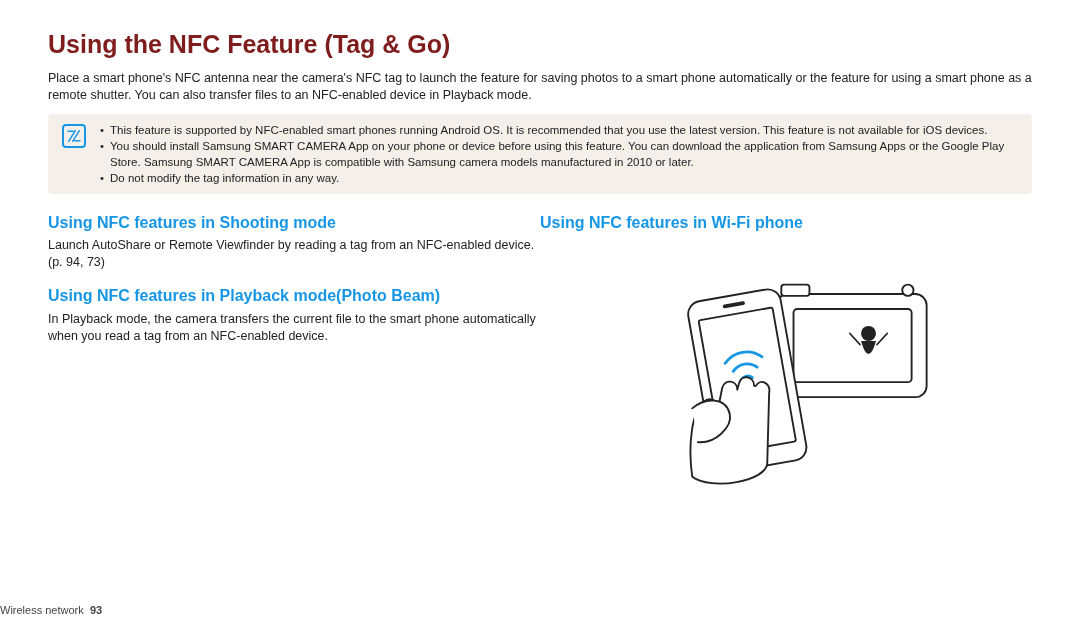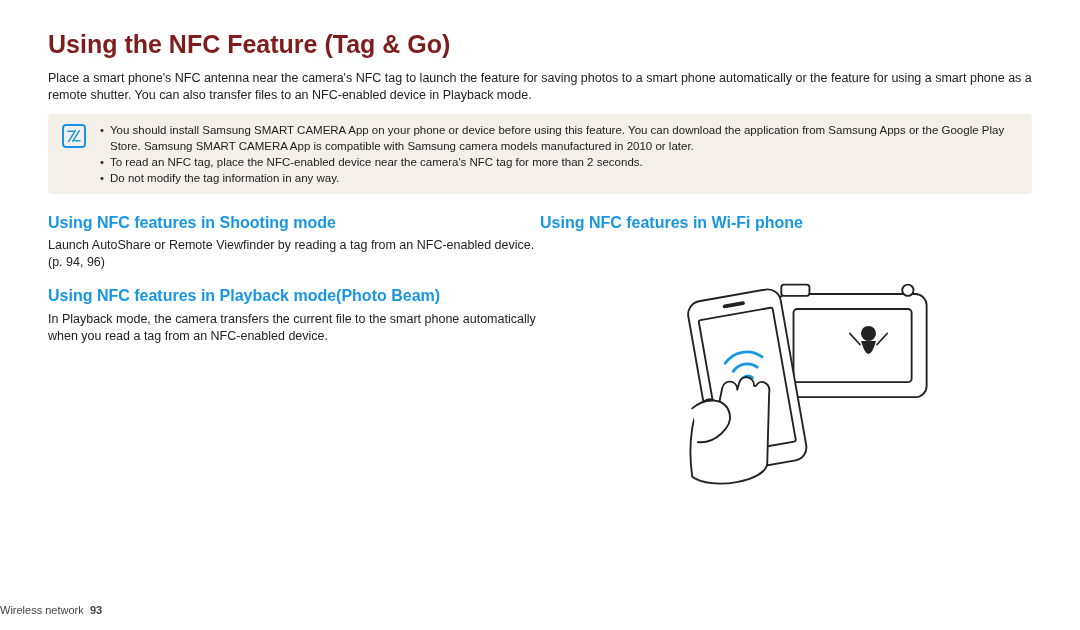--- a/index.html
+++ b/index.html
@@ -76,31 +76,31 @@
 <div class="note-box">
   <span class="note-icon">
     <svg viewBox="0 0 24 24" fill="none" stroke="#1796e6" stroke-width="2.2" stroke-linecap="round">
       <path d="M4 20 L14 4"></path>
         <path d="M10 20 L20 4"></path>
       <path d="M3 5 L11 5"></path>
         <path d="M13 19 L21 19"></path>
     </svg>
   </span>
   <ul>
+    <li>This feature is supported by NFC-enabled smart phones running Android OS. It is recommended that you use the latest version. This feature is not available for iOS devices.</li>
     <li>You should install Samsung SMART CAMERA App on your phone or device before using this feature. You can download the application from Samsung Apps or the Google Play Store. Samsung SMART CAMERA App is compatible with Samsung camera models manufactured in 2010 or later.</li>
-    <li>To read an NFC tag, place the NFC-enabled device near the camera's NFC tag for more than 2 seconds.</li>
     <li>Do not modify the tag information in any way.</li>
   </ul>
 </div>
 
 <div class="columns">
   <div class="col">
     <div class="sub">
       <h2>Using NFC features in Shooting mode</h2>
-      <p>Launch AutoShare or Remote Viewfinder by reading a tag from an NFC-enabled device. (p. 94, 96)</p>
+      <p>Launch AutoShare or Remote Viewfinder by reading a tag from an NFC-enabled device. (p. 94, 73)</p>
     </div>
     <div class="sub">
       <h2>Using NFC features in Playback mode(Photo Beam)</h2>
       <p>In Playback mode, the camera transfers the current file to the smart phone automatically when you read a tag from an NFC-enabled device.</p>
     </div>
   </div>
 
   <div class="col">
     <div class="sub">
       <h2>Using NFC features in Wi-Fi phone</h2>

